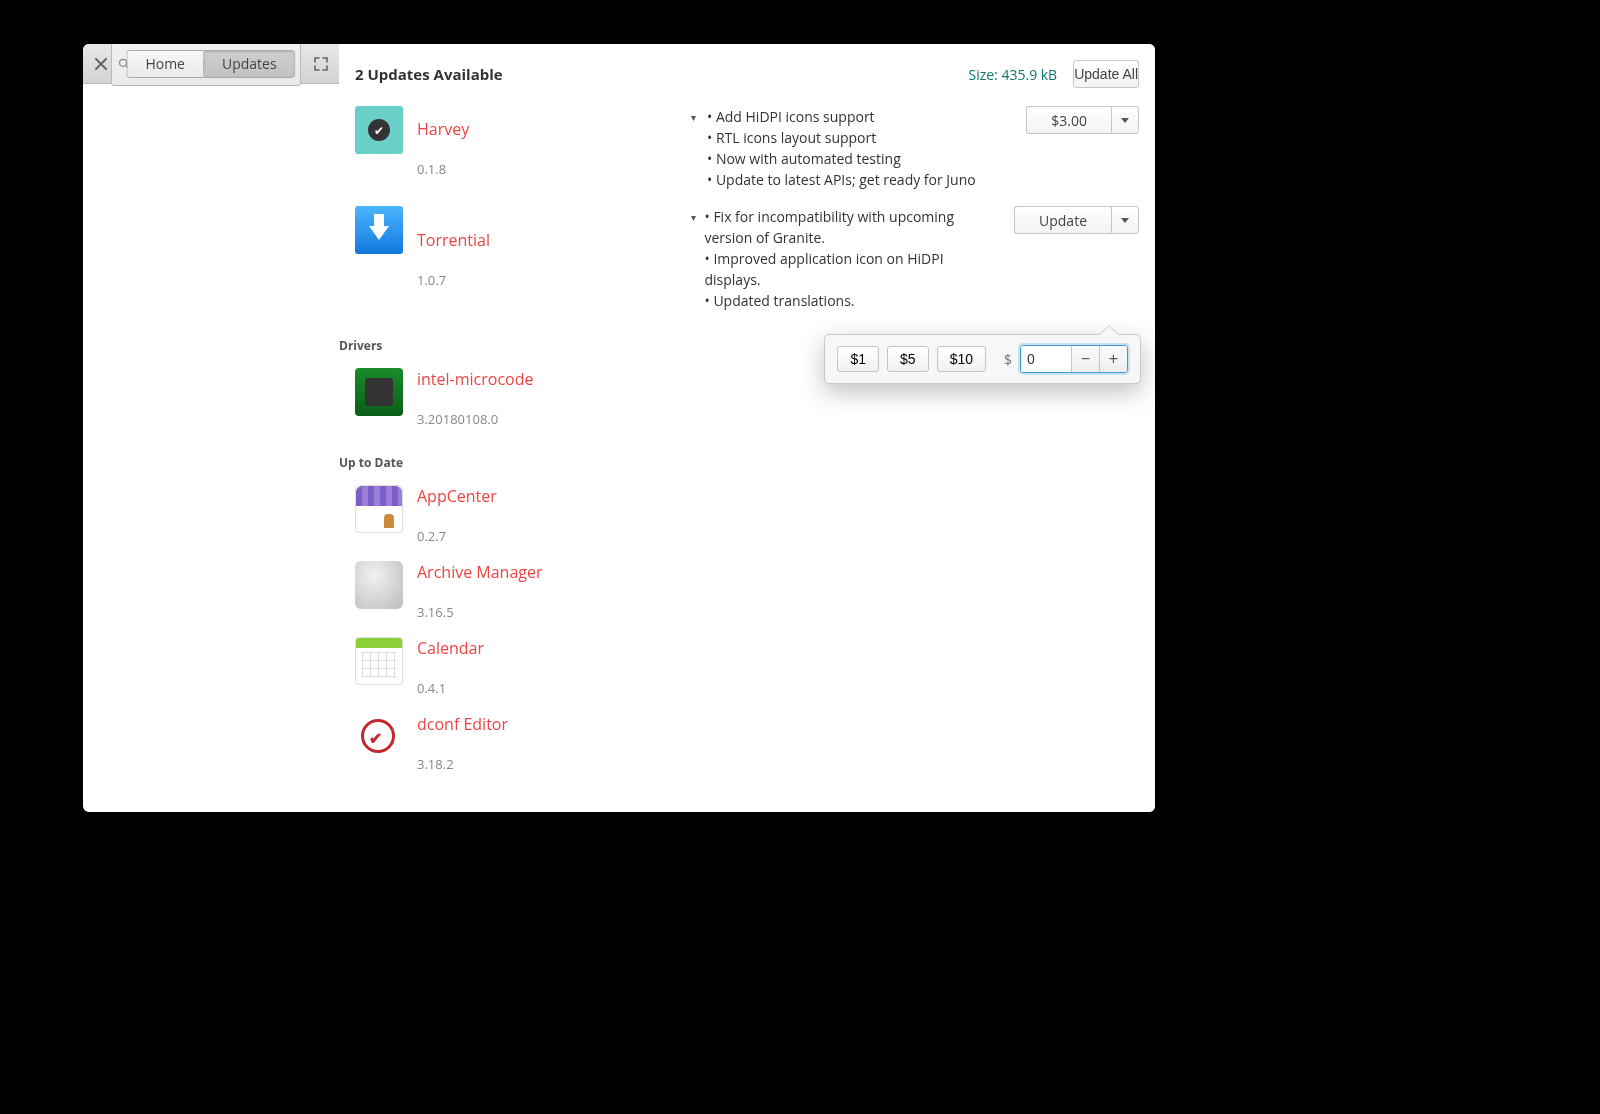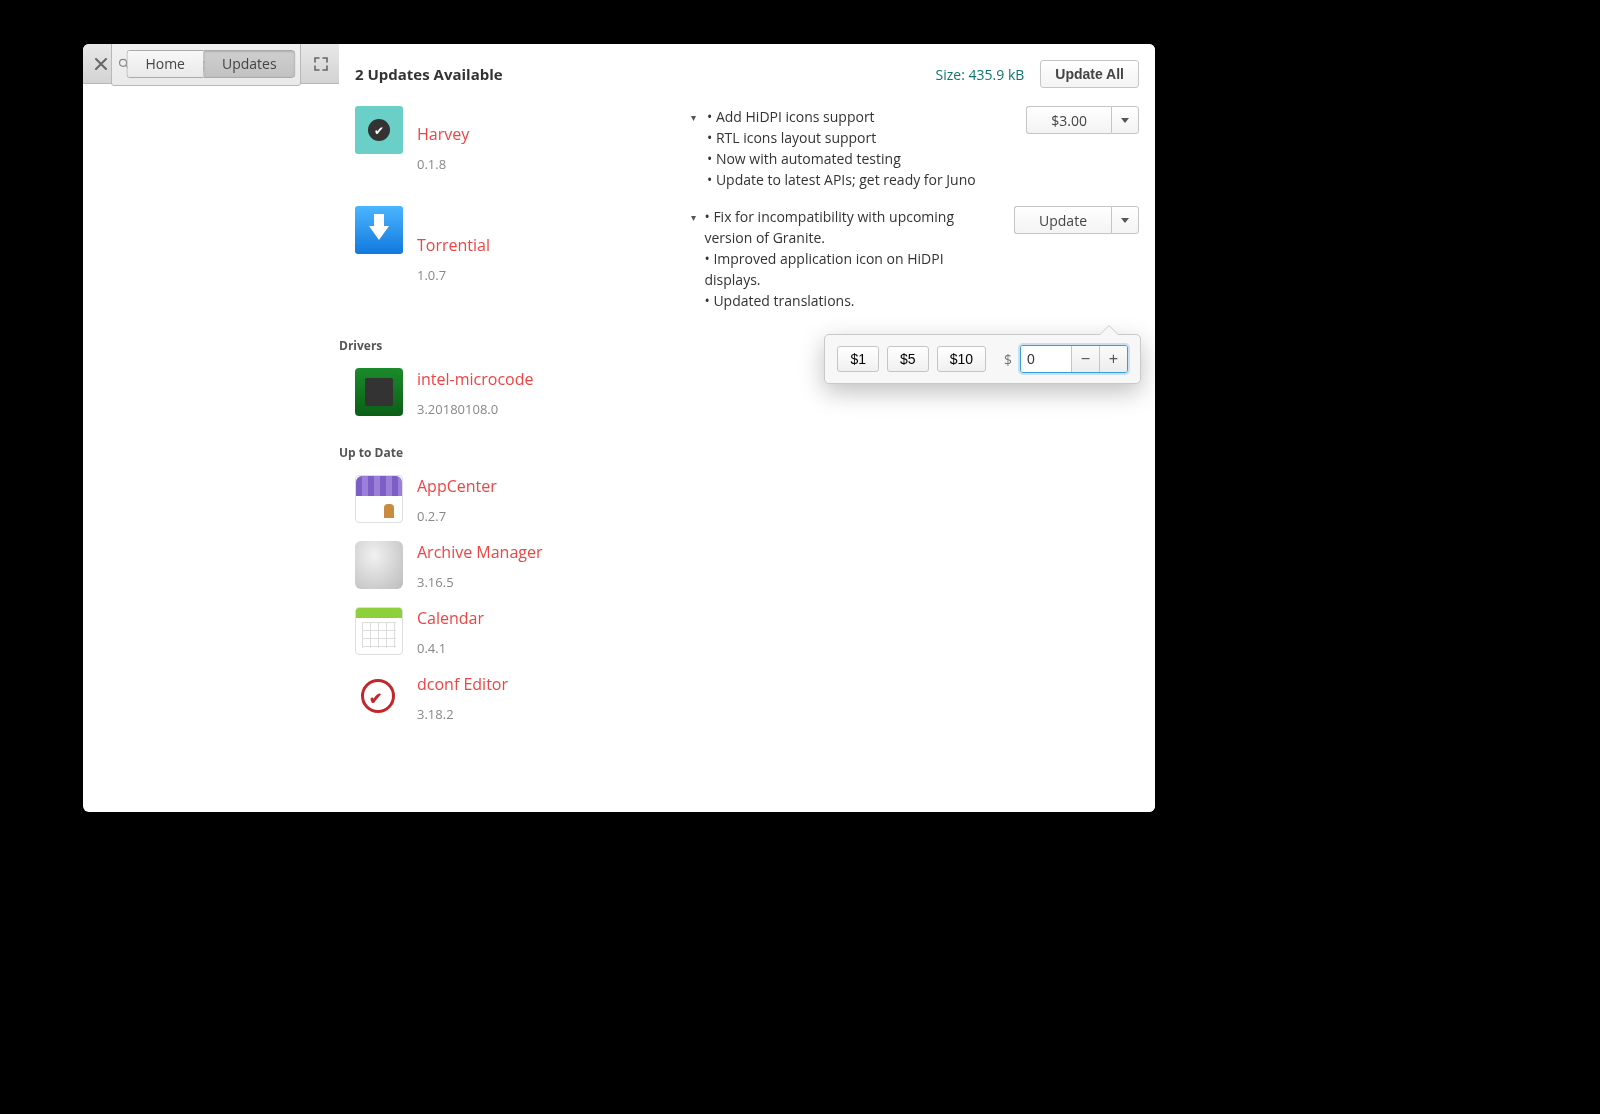--- a/index.html
+++ b/index.html
@@ -97,26 +97,25 @@
     display: flex;
     align-items: center;
     padding: 16px 16px 10px 16px;
   }
   .header-count { font-weight: 700; color:#333; font-size: 15px; }
   .header-size { margin-left: auto; color:#0f766e; font-size: 14px; }
   .btn {
     border: 1px solid #c5c5c5;
     background: linear-gradient(#fff,#f3f3f3);
     border-radius: 3px;
-    padding: 5px 14px;
+    padding: 5px 0;
     font-size: 14px;
     color: #444;
     cursor: pointer;
     white-space: nowrap;
-    font-weight: bold;
   }
   .btn-update-all { margin-left: 16px; }
   .section-title {
     font-weight: 700;
     color: #555;
     padding: 18px 16px 6px 0;
     font-size: 12px;
   }
   
   .app-row {
@@ -128,21 +127,21 @@
     width: 48px; height: 48px;
     flex-shrink: 0;
     border-radius: 6px;
   }
   .app-meta {
     display: flex; flex-direction: column; justify-content: center;
     min-width: 250px;
     flex-shrink: 0;
   }
   .app-name { font-size: 16px; color:#ef4444; }
-  .app-ver  { font-size: 13px; color:#888; margin-top:10px; }
+  .app-ver  { font-size: 13px; color:#888; margin-top:20px; }
   .changelog-col {
     flex: 1;
     position: relative;
     display: flex;
     padding-left: 10px;
   }
   .expand-caret {
     width: 12px; color:#555; cursor:pointer;
     margin-right: 4px;
     font-size: 10px;

